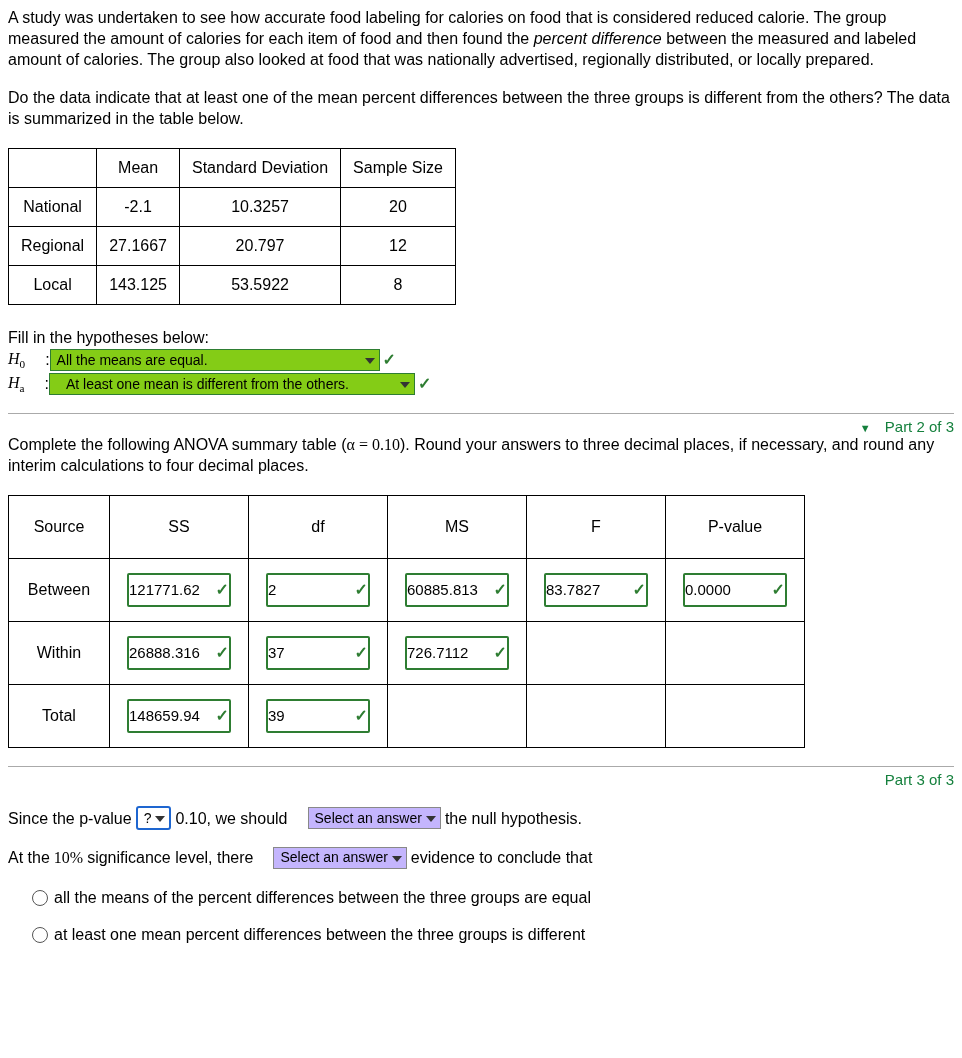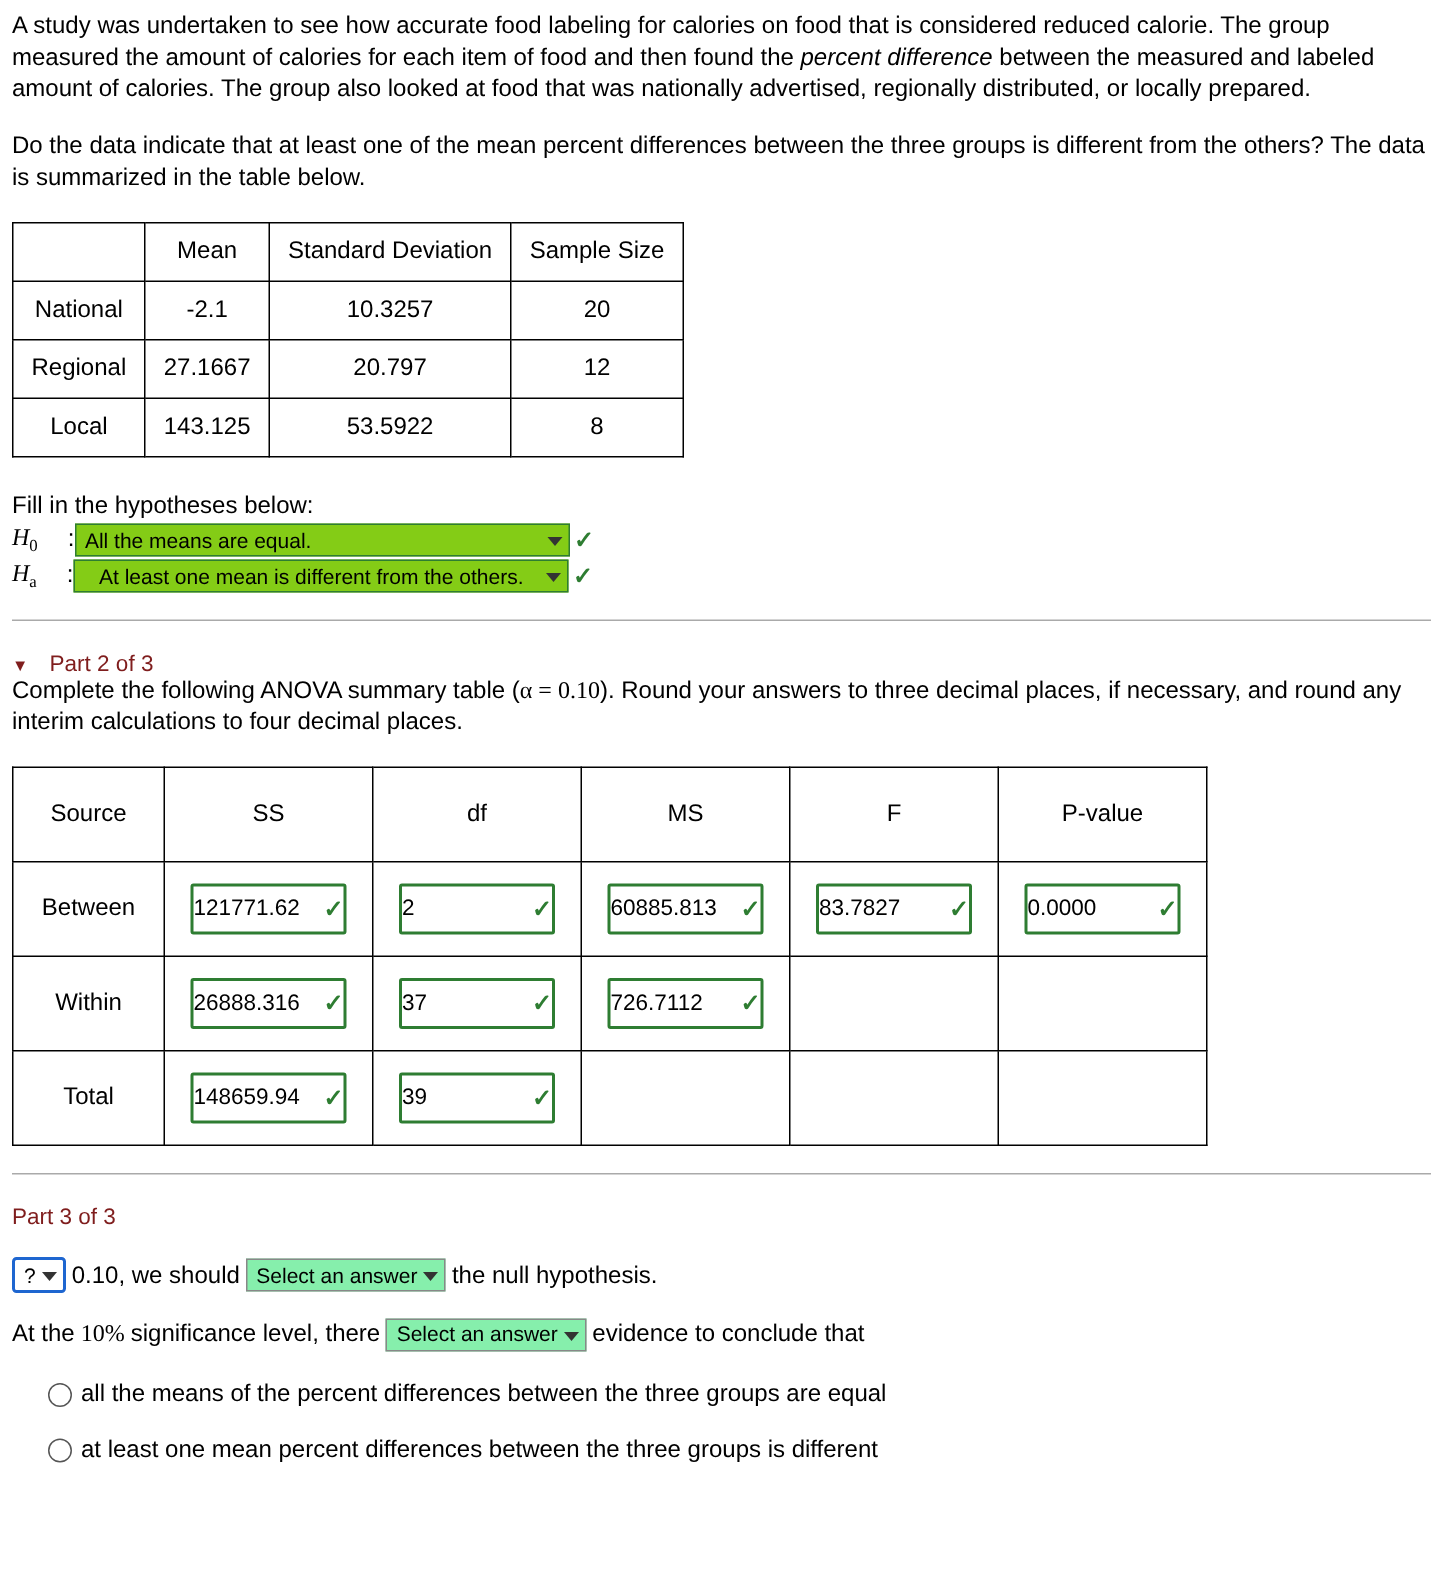--- a/index.html
+++ b/index.html
@@ -49,23 +49,24 @@
     border-top: 6px solid #333;
   }
   .select-grey {
     border: 1px solid #888;
     padding: 1px 18px 1px 6px;
     font-size: 14px;
     font-family: Arial, sans-serif;
     display: inline-flex;
     align-items: center;
     position: relative;
-    background: #86efac;
+    background: #c4b5fd;
     height: 22px;
     box-sizing: border-box;
+    margin-left: 16px;
   }
   .select-grey::after {
     content: "";
     position: absolute;
     right: 4px;
     top: 50%;
     transform: translateY(-2px);
     border-left: 5px solid transparent;
     border-right: 5px solid transparent;
     border-top: 6px solid #333;
@@ -88,25 +89,25 @@
     position: absolute;
     right: 4px;
     top: 50%;
     transform: translateY(-2px);
     border-left: 5px solid transparent;
     border-right: 5px solid transparent;
     border-top: 6px solid #333;
   }
   .check-green { color: #2e7d32; font-weight: bold; margin-left: 3px; font-size:16px; }
   .part-label {
-    text-align: left;
+    text-align: right;
     font-size: 15px;
-    color: #7f1d1d;
+    color: #15803d;
     border-top: 1px solid #aaa;
-    padding-top: 20px;
+    padding-top: 4px;
     margin-top: 18px;
   }
   .part-label .tri { font-size: 11px; margin-right: 10px; }
   .anova {
     border-collapse: collapse;
     margin-top: 14px;
   }
   .anova td, .anova th {
     border: 1px solid #000;
     padding: 0;
@@ -180,21 +181,21 @@
   <span class="hyp-label"><span>H</span><sub>0</sub></span>
   <span> : </span>
   <span class="select-like" style="width:330px;">
     <span>All the means are equal.</span>
   </span>
   <span class="check-green">✓</span>
 </div>
 <div class="hyp-row">
   <span class="hyp-label"><span>H</span><sub>a</sub></span>
   <span> : </span>
-  <span class="select-like" style="width:330px;padding-left:16px;">
+  <span class="select-like" style="width:366px;padding-left:16px;">
     <span>At least one mean is different from the others.</span>
   </span>
   <span class="check-green">✓</span>
 </div>
 
 <div class="part-label">
   <span class="tri">▼</span>
   <span>Part 2 of 3</span>
 </div>
 <p>
@@ -267,20 +268,21 @@
   </tr>
 </tbody>
   </table>
 
 <div class="part-label" style="border-top:1px solid #aaa;">
   <span>Part 3 of 3</span>
 </div>
 
 <div class="conclusion">
   <div class="conclusion-line">
+    <span>Since the p-value </span>
     <span class="select-blue">
       <span>?</span>
     </span>
     <span> 0.10, we should </span>
     <span class="select-grey">
       <span>Select an answer</span>
     </span>
     <span> the null hypothesis.</span>
   </div>
   <div class="conclusion-line">

